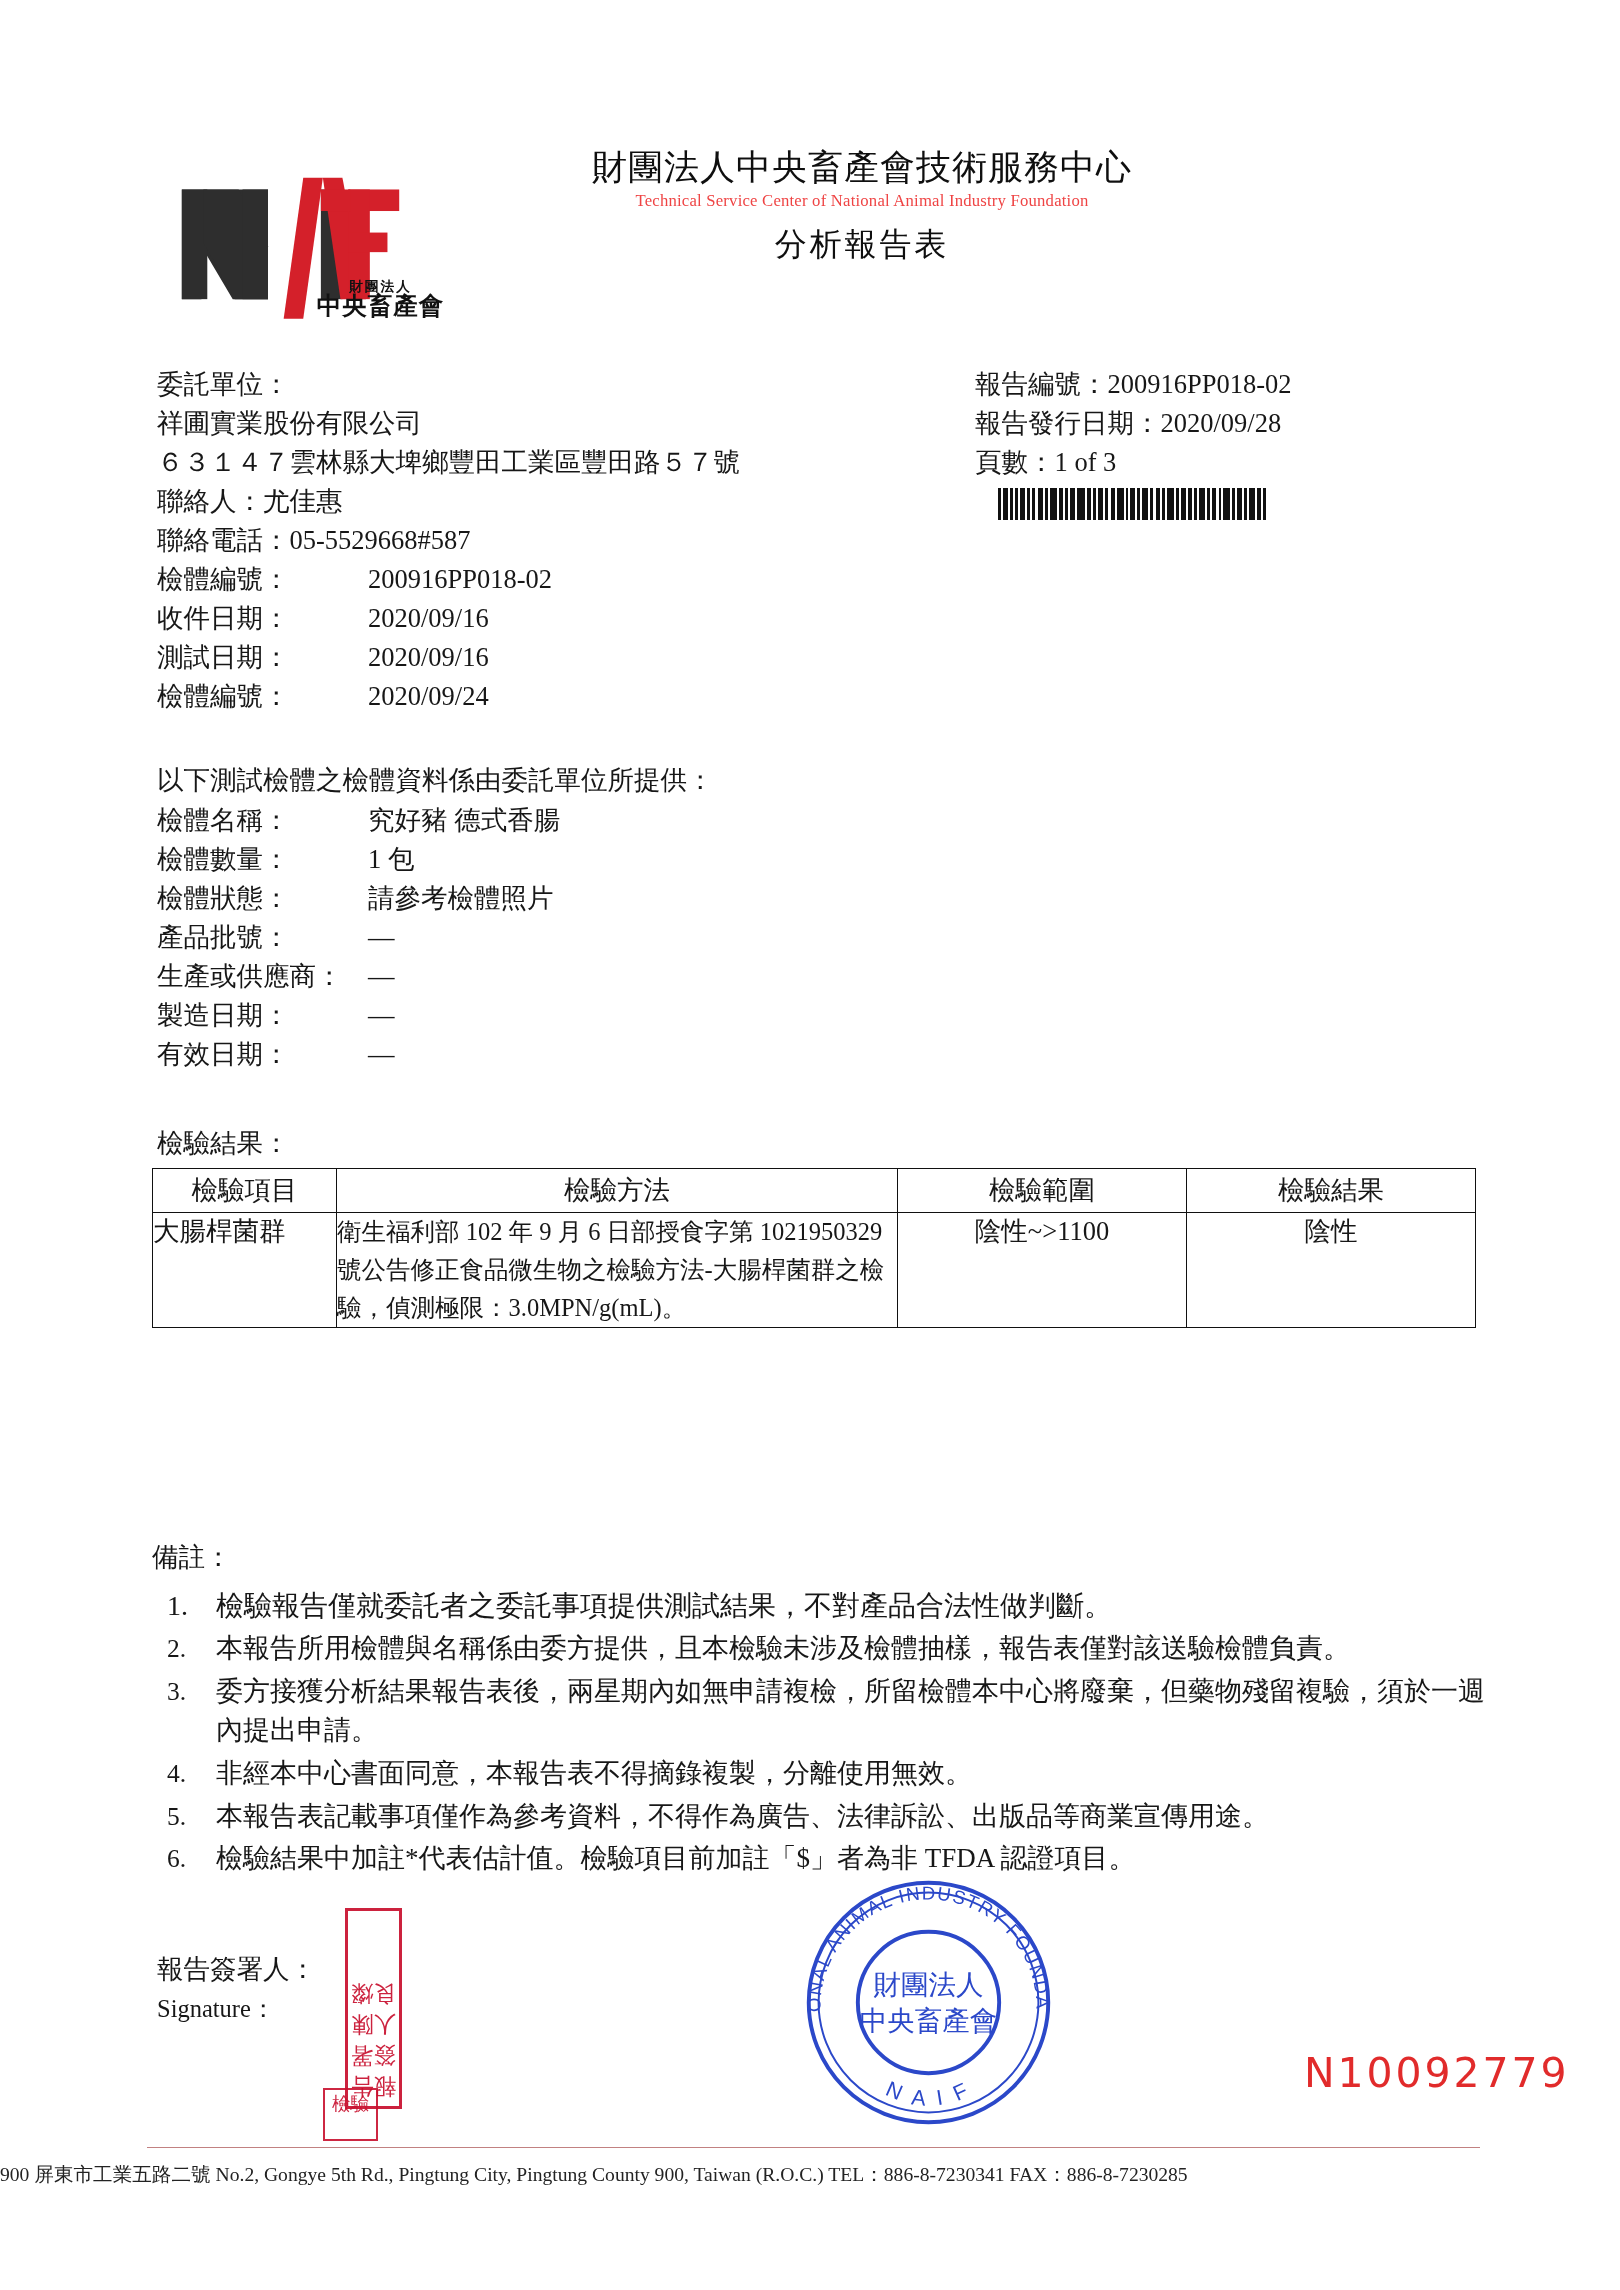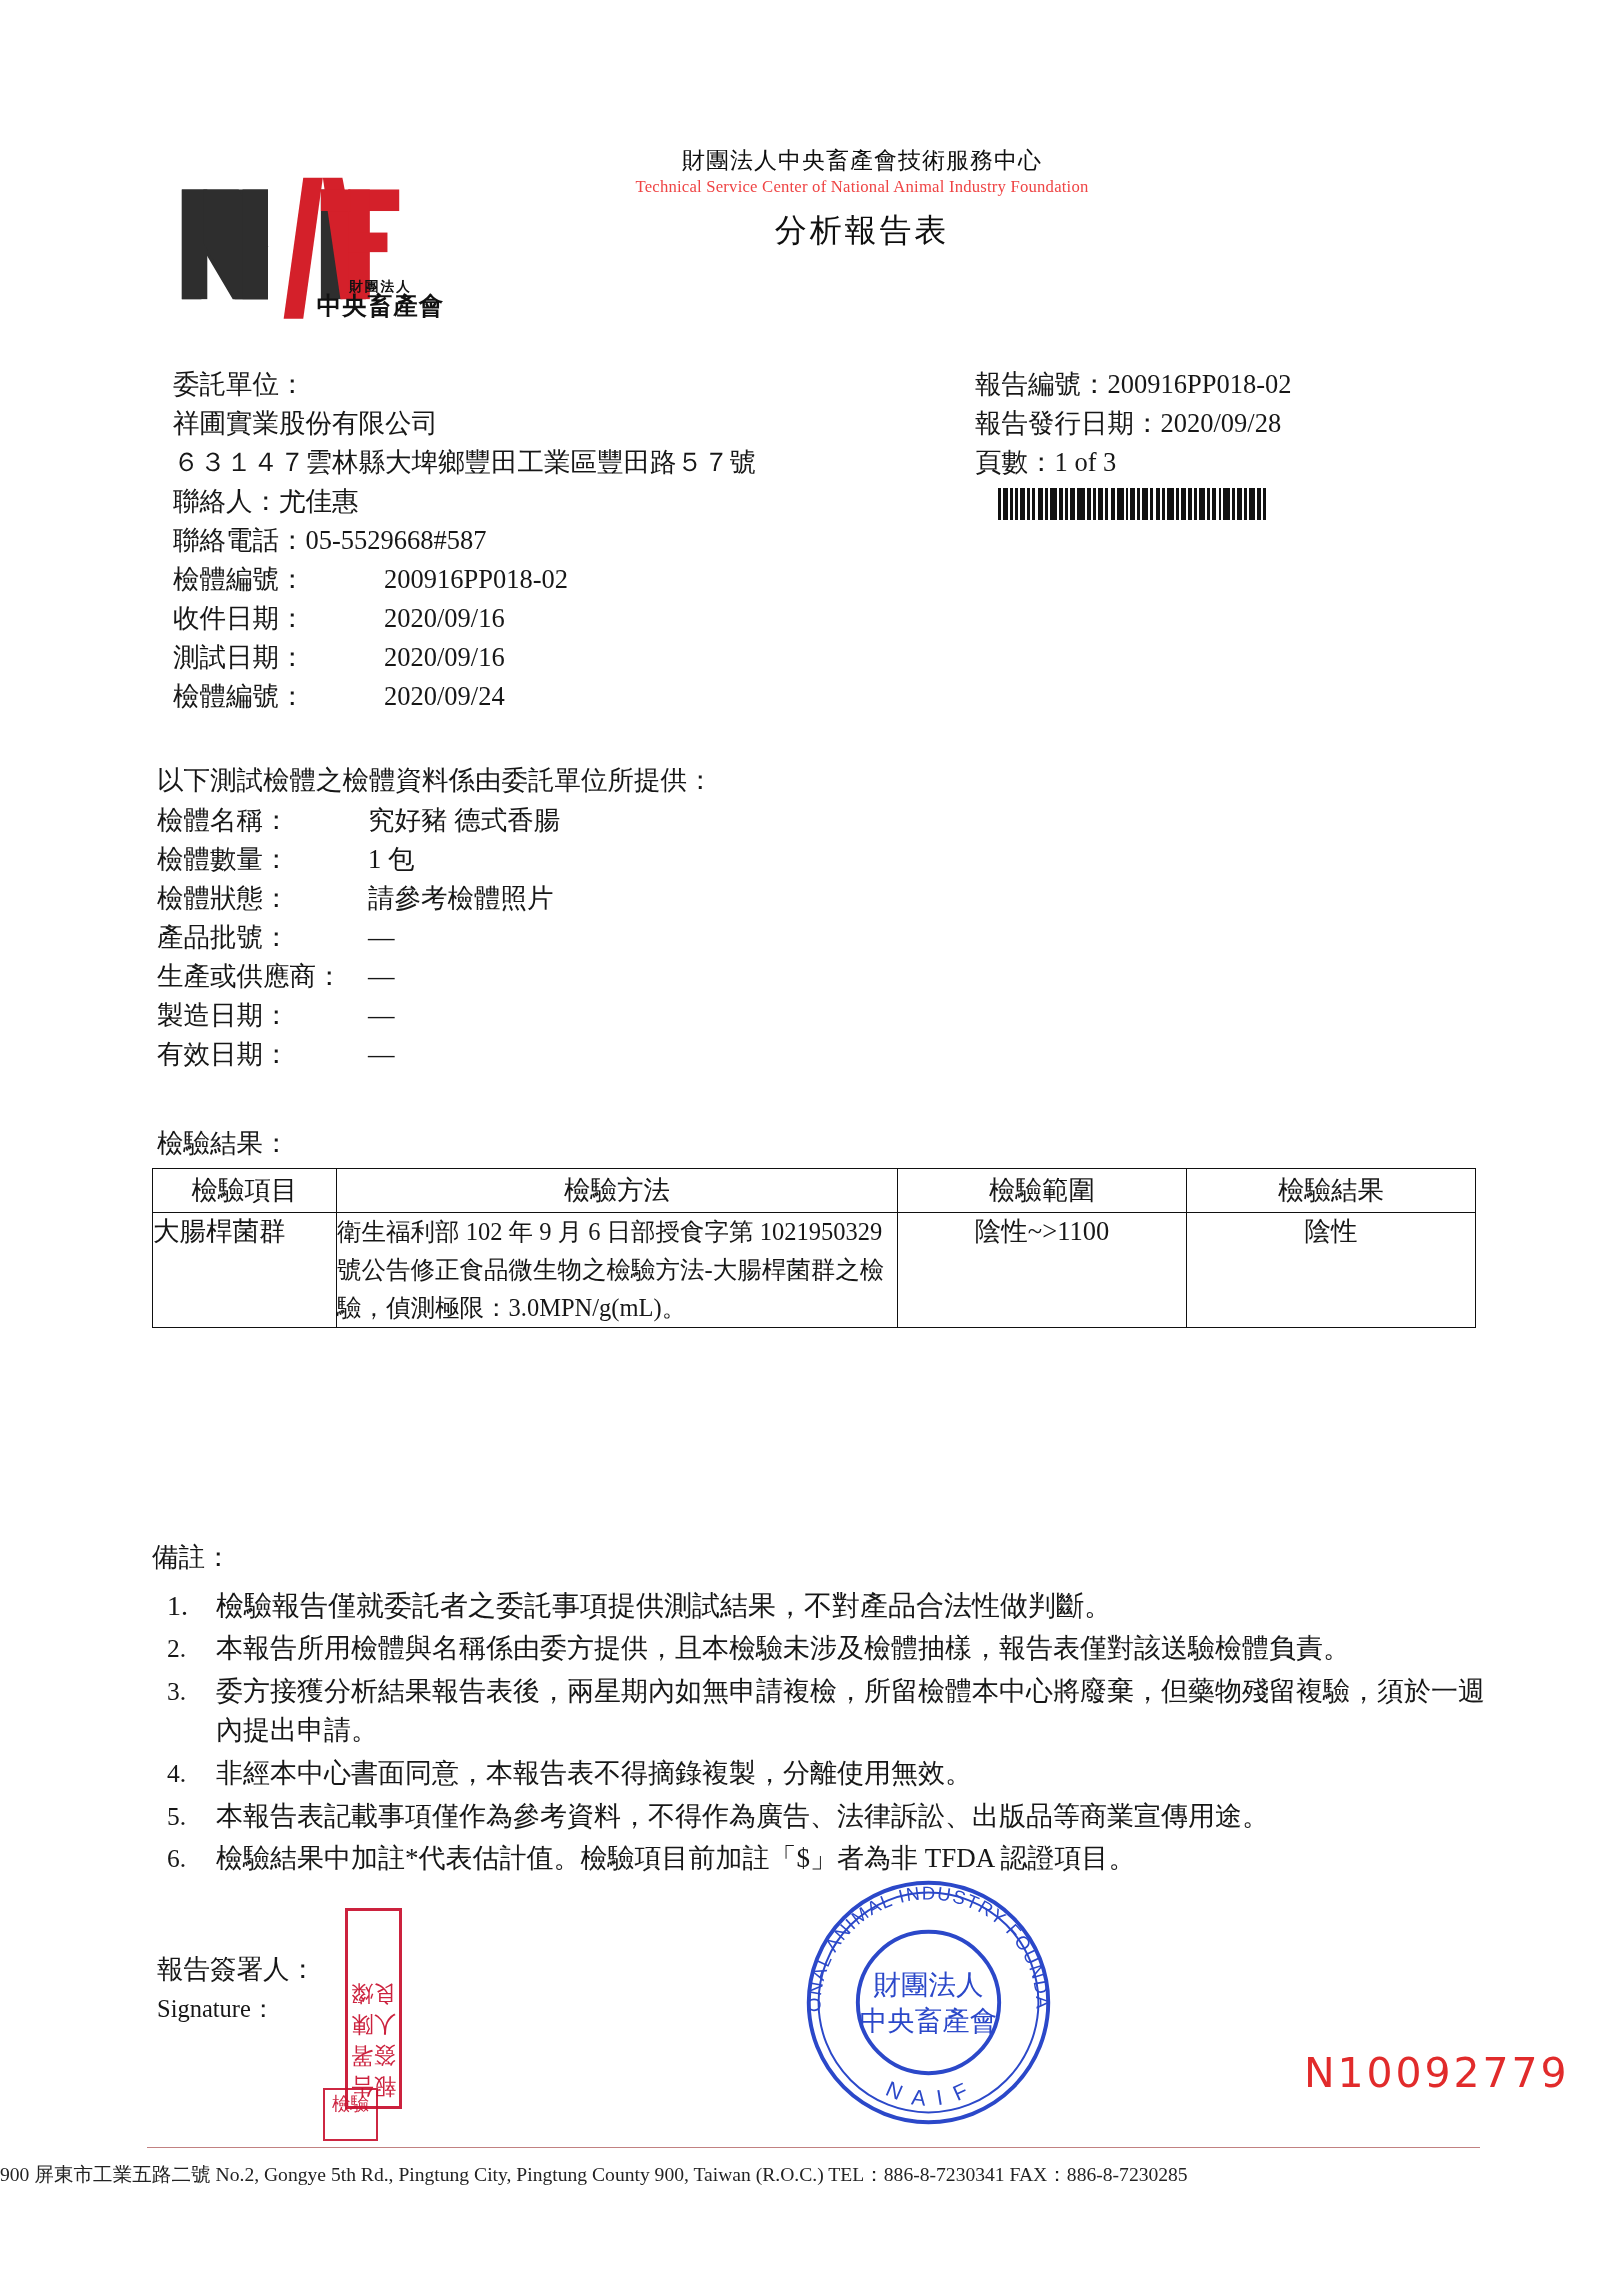--- a/index.html
+++ b/index.html
@@ -48,21 +48,21 @@
   .logo-sub .s2 { font-size: 24.5px; font-weight: bold; letter-spacing: 1px; }
 
   .title-block {
     position: absolute;
     left: 421px;
     top: 147px;
     width: 882px;
     text-align: center;
   }
   .title-cn {
-    font-size: 23px;
+    font-size: 35px;
     letter-spacing: 1px;
     font-weight: 400;
     color: #0f0f0f;
     line-height: 1.15;
     font-family: "DejaVu Serif", serif;
   }
   .title-en {
     font-size: 16.7px;
     margin-top: 3.9px;
     letter-spacing: 0.2px;
@@ -80,21 +80,20 @@
     margin-top: 2.9px;
     color: #1d1d1d;
   }
 
   
   .info-left {
     position: absolute;
     left: 157px;
     top: 365px;
     width: 686px;
-    margin-left: 16px;
   }
   .info-right {
     position: absolute;
     left: 975px;
     top: 365px;
     width: 549px;
   }
   .line {
     font-size: 26.5px;
     line-height: 39px;

